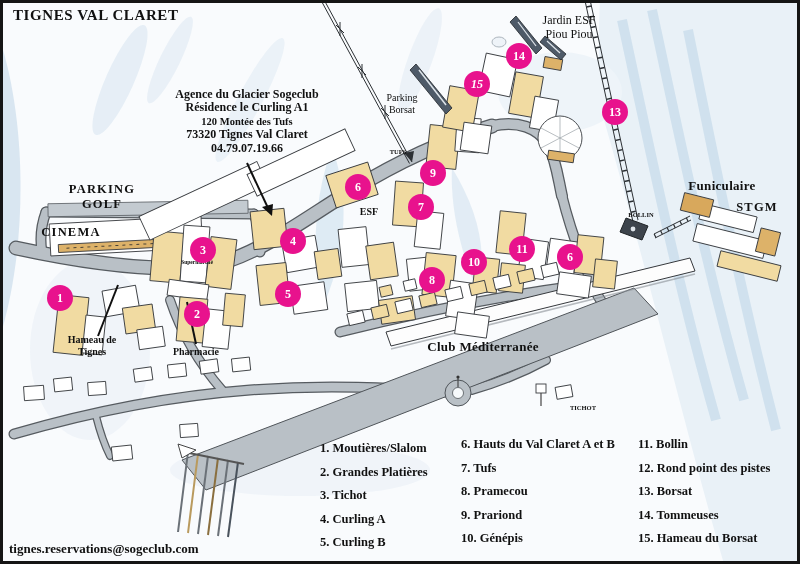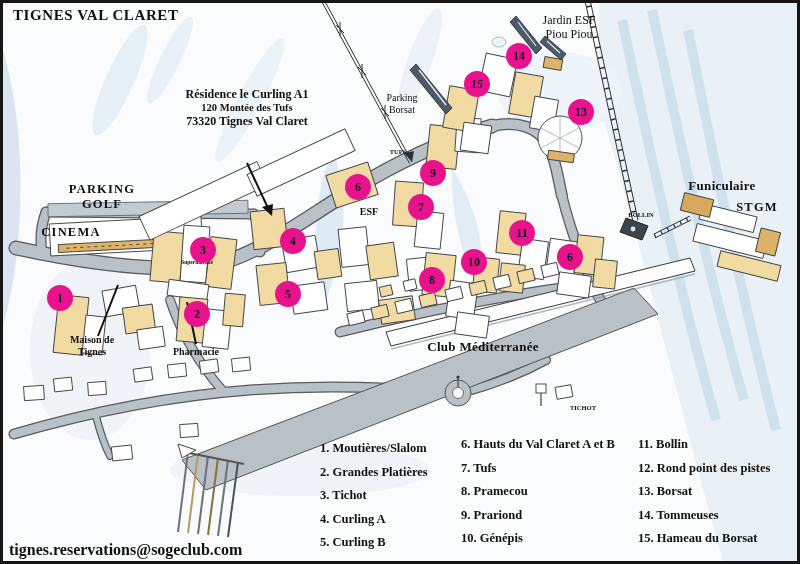--- a/index.html
+++ b/index.html
@@ -8,37 +8,37 @@
   .frame{position:absolute;inset:0;border:3px solid #151515;pointer-events:none;z-index:30;}
   .artwork{position:absolute;left:0;top:0;z-index:1;}
 
   
   .page-title{position:absolute;left:13px;top:7px;margin:0;font-size:15px;font-weight:bold;
               letter-spacing:.6px;z-index:20;}
   .agency{position:absolute;left:146px;top:88px;width:202px;text-align:center;z-index:20;
           font-weight:bold;line-height:13.4px;}
   .agency .ag-line{font-size:12px;}
   .agency .ag-line.small{font-size:10.5px;}
-  .email{position:absolute;left:9px;top:541px;font-size:16px;font-weight:bold;z-index:20;}
+  .email{position:absolute;left:9px;top:541px;font-size:13px;font-weight:bold;z-index:20;}
 
   
   .lbl{position:absolute;transform:translate(-50%,-50%);text-align:center;line-height:1.18;
        white-space:nowrap;z-index:12;color:#101010;}
   .lbl-lg{font-size:12.5px;font-weight:bold;letter-spacing:1.2px;}
   .lbl-md-bold{font-size:13px;font-weight:bold;letter-spacing:.3px;}
   .lbl-md-reg{font-size:10px;}
   .lbl-sm-bold{font-size:10px;font-weight:bold;}
   .lbl-sm-reg{font-size:12px;}
   .lbl-xs{font-size:6.5px;font-weight:bold;}
   .lbl-xxs{font-size:5.5px;font-weight:bold;}
 
   
   .marker{position:absolute;width:26px;height:26px;border-radius:50%;z-index:15;
           display:flex;align-items:center;justify-content:center;
-          font-size:12px;font-weight:bold;color:#0f172a;}
+          font-size:12px;font-weight:bold;color:#ffffff;}
 
   
   .legend-col{position:absolute;z-index:20;}
   .legend-item{font-size:12.5px;font-weight:bold;line-height:13px;margin-bottom:10.5px;
                white-space:nowrap;}
   #legend-col-1{left:320px;top:442px;}
   #legend-col-2{left:461px;top:438px;}
   #legend-col-3{left:638px;top:438px;}
 
   
@@ -274,23 +274,25 @@
       <line x1="118" y1="285" x2="98" y2="336"></line>
       <line x1="187" y1="302" x2="196" y2="344"></line>
       <line x1="247" y1="163" x2="268" y2="208"></line>
     </g>
     <polygon points="272,216 262,207 273,204" fill="#101010"></polygon>
   </svg>
 
   <h1 class="page-title">TIGNES VAL CLARET</h1>
 
   <div class="agency">
+    <div class="ag-line">Agence du Glacier Sogeclub</div>
     <div class="ag-line">Résidence le Curling A1</div>
     <div class="ag-line small">120 Montée des Tufs</div>
     <div class="ag-line">73320 Tignes Val Claret</div>
+    <div class="ag-line">04.79.07.19.66</div>
   </div>
 
   <div id="labels-layer">
       <div class="lbl lbl-lg" style="left: 102px; top: 197px;">
         <div>PARKING</div>
         <div>GOLF</div>
       </div>
       <div class="lbl lbl-lg" style="left: 71px; top: 232px;">
         <div>CINEMA</div>
       </div>
@@ -317,44 +319,44 @@
       <div class="lbl lbl-xs" style="left: 641px; top: 215px;">
         <div>BOLLIN</div>
       </div>
       <div class="lbl lbl-md-bold" style="left: 483px; top: 347px;">
         <div>Club Méditerranée</div>
       </div>
       <div class="lbl lbl-xs" style="left: 583px; top: 408px;">
         <div>TICHOT</div>
       </div>
       <div class="lbl lbl-sm-bold" style="left: 92px; top: 346px;">
-        <div>Maison de</div>
+        <div>Hameau de</div>
         <div>Tignes</div>
       </div>
       <div class="lbl lbl-sm-bold" style="left: 196px; top: 352px;">
         <div>Pharmacie</div>
       </div>
       <div class="lbl lbl-xxs" style="left: 197px; top: 262px;">
         <div>Supermarché</div>
       </div>
     </div>
   <div id="markers-layer">
       <div class="marker" style="left: 47px; top: 285px; background: rgb(232, 18, 141);">1</div>
       <div class="marker" style="left: 184px; top: 301px; background: rgb(232, 18, 141);">2</div>
       <div class="marker" style="left: 190px; top: 237px; background: rgb(232, 18, 141);">3</div>
       <div class="marker" style="left: 280px; top: 228px; background: rgb(232, 18, 141);">4</div>
       <div class="marker" style="left: 275px; top: 281px; background: rgb(232, 18, 141);">5</div>
       <div class="marker" style="left: 345px; top: 174px; background: rgb(232, 18, 141);">6</div>
       <div class="marker" style="left: 408px; top: 194px; background: rgb(232, 18, 141);">7</div>
       <div class="marker" style="left: 419px; top: 267px; background: rgb(232, 18, 141);">8</div>
       <div class="marker" style="left: 420px; top: 160px; background: rgb(232, 18, 141);">9</div>
       <div class="marker" style="left: 461px; top: 249px; background: rgb(232, 18, 141);">10</div>
-      <div class="marker" style="left: 509px; top: 220px; background: rgb(232, 18, 141); text-align: right;">11</div>
+      <div class="marker" style="left: 509px; top: 236px; background: rgb(232, 18, 141); text-align: right;">11</div>
       <div class="marker" style="left: 557px; top: 244px; background: rgb(232, 18, 141);">6</div>
-      <div class="marker" style="left: 568px; top: 99px; background: rgb(232, 18, 141);">13</div>
+      <div class="marker" style="left: 602px; top: 99px; background: rgb(232, 18, 141);">13</div>
       <div class="marker" style="left: 506px; top: 43px; background: rgb(232, 18, 141);">14</div>
       <div class="marker" style="left: 464px; top: 71px; background: rgb(232, 18, 141); font-style: italic;">15</div>
     </div>
 
   <div class="legend">
     <div class="legend-col" id="legend-col-1">
         <div class="legend-item">1. Moutières/Slalom</div>
         <div class="legend-item">2. Grandes Platières</div>
         <div class="legend-item">3. Tichot</div>
         <div class="legend-item">4. Curling A</div>

